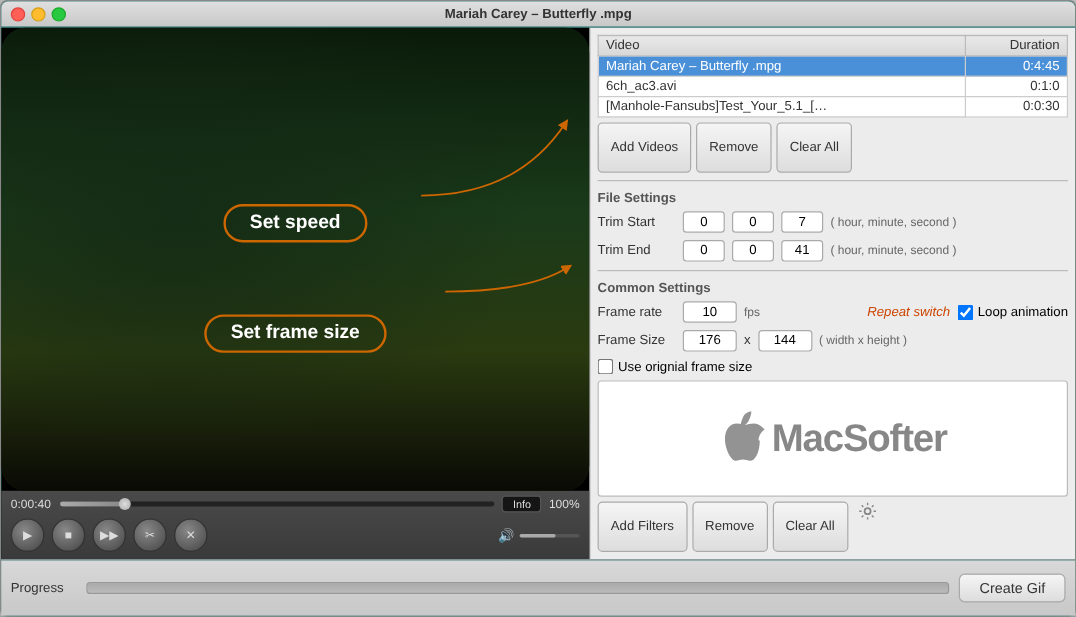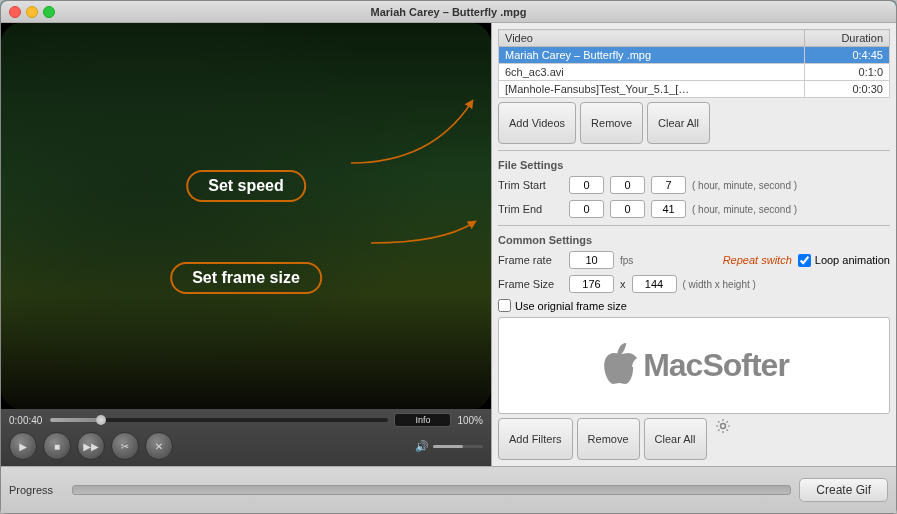--- a/index.html
+++ b/index.html
@@ -163,21 +163,21 @@
       position: absolute;
       top: -3px;
       left: 15%;
       transform: translateX(-50%);
     }
 
     .info-badge {
       background: rgba(0,0,0,0.7);
       color: #ddd;
       font-size: 9px;
-      padding: 1px 20px;
+      padding: 1px 8px;
       border-radius: 3px;
       border: 1px solid #555;
     }
 
     .zoom-label {
       color: #ddd;
       font-size: 10px;
     }
 
     .buttons-row {

